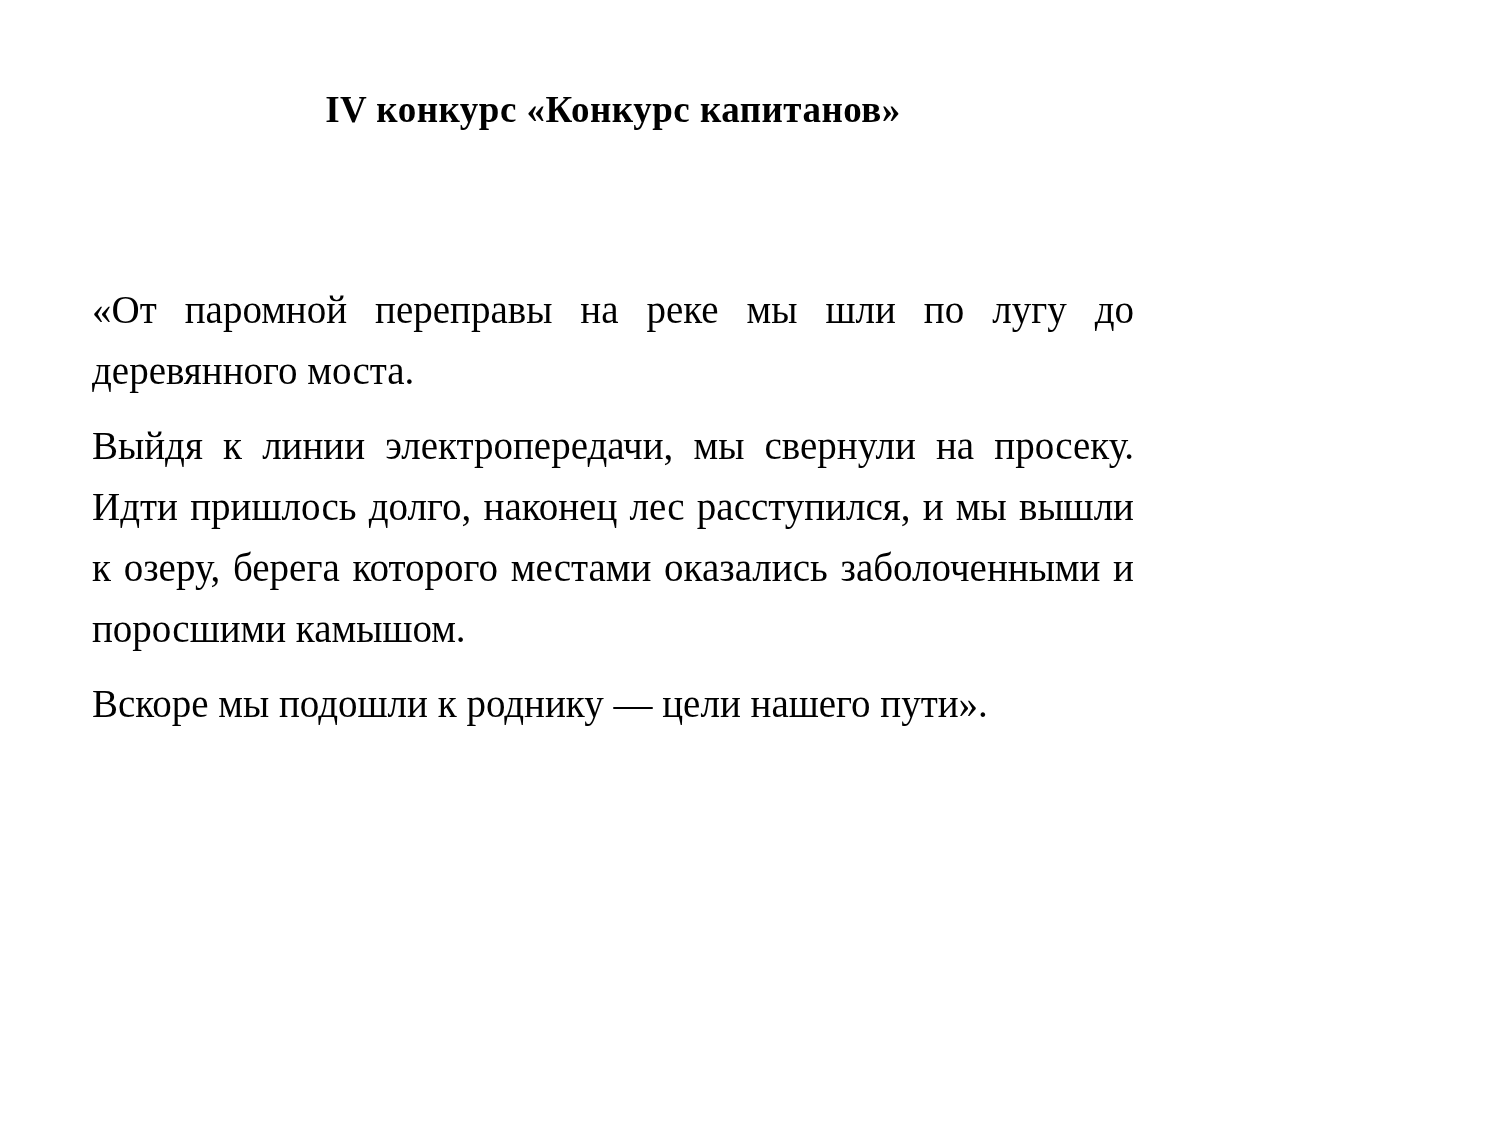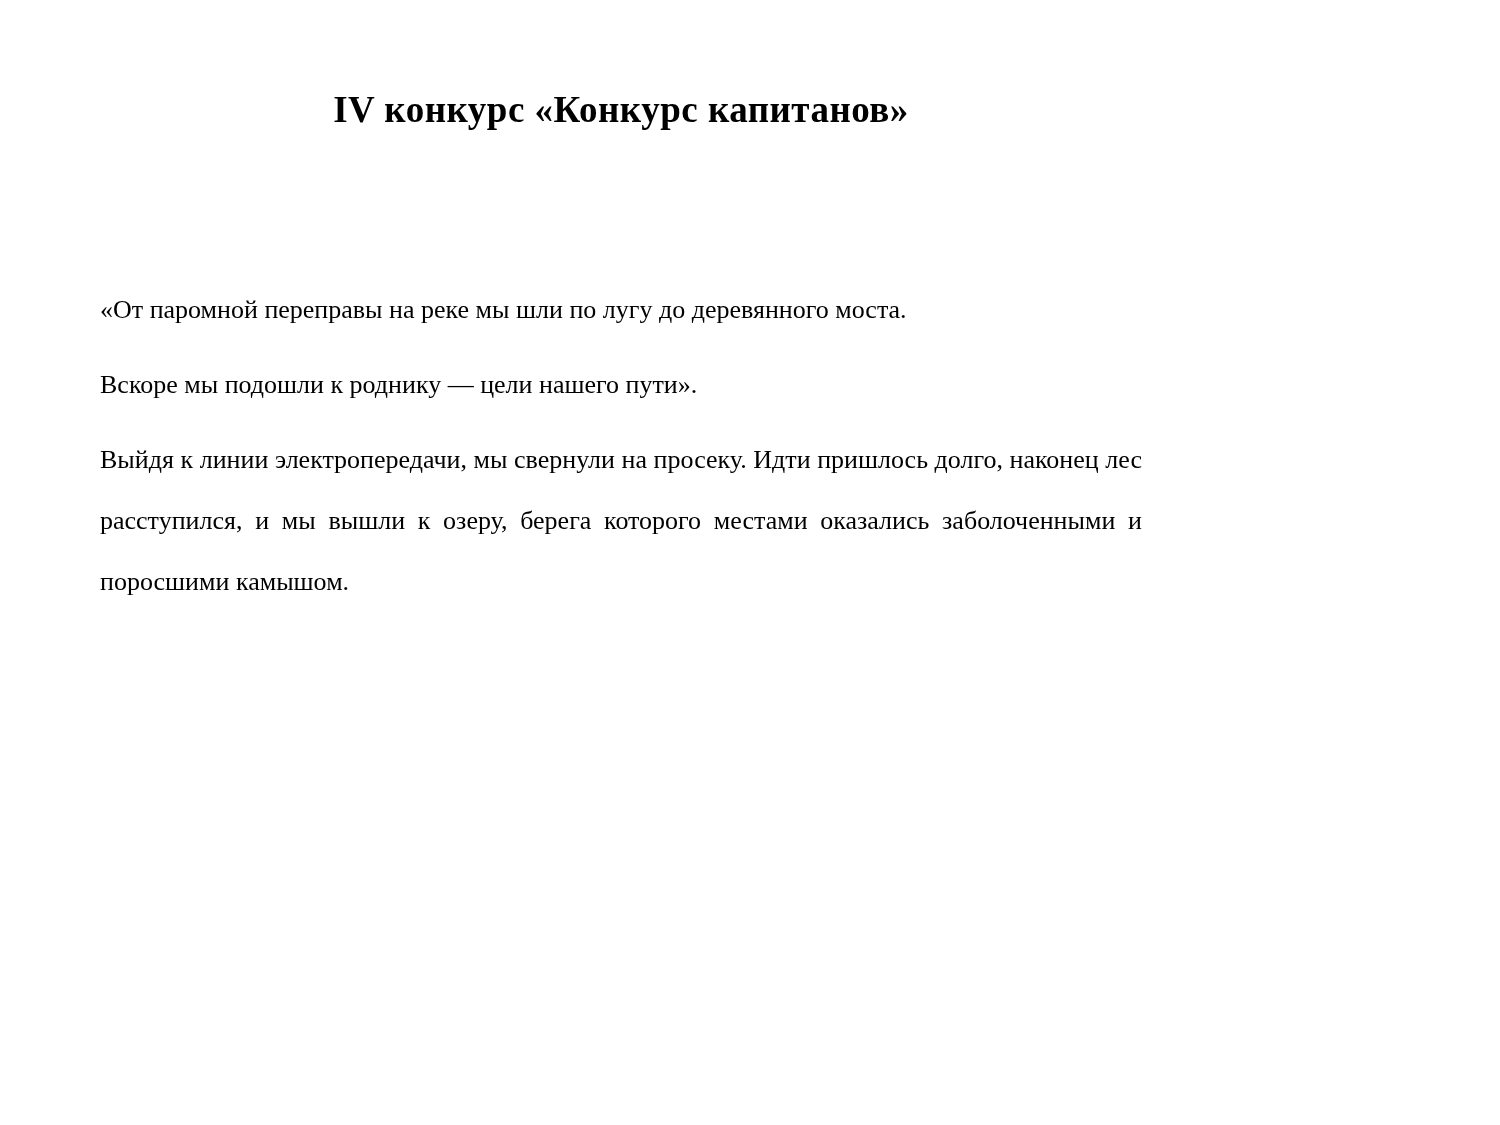--- a/index.html
+++ b/index.html
@@ -12,41 +12,40 @@
     height: 1125px;
     color: #000000;
     font-family: "Liberation Serif", "DejaVu Serif", serif;
     overflow: hidden;
   }
   .document-page {
     box-sizing: border-box;
     width: 1219px;
     height: 1125px;
     padding: 88px 85px 0 92px;
-    margin-left: 8px;
   }
   .doc-title {
     margin: 0 0 148px 0;
     text-align: center;
     font-size: 37px;
     font-weight: bold;
     letter-spacing: 0.5px;
   }
   .doc-body p {
     margin: 0 0 14px 0;
-    font-size: 26px;
+    font-size: 39px;
     line-height: 61px;
     text-align: justify;
     text-align-last: left;
   }
 </style>
 </head>
 <body>
 
 <div class="document-page">
   <h1 class="doc-title">IV конкурс «Конкурс капитанов»</h1>
 
   <div class="doc-body">
     <p>«От паромной переправы на реке мы шли по лугу до деревянного моста.</p>
+    <p>Выйдя к линии электропередачи, мы свернули на просеку. Идти пришлось долго, наконец лес расступился, и мы вышли к озеру, берега которого местами оказались заболоченными и поросшими камышом.</p>
     <p>Вскоре мы подошли к роднику — цели нашего пути».</p>
-    <p>Выйдя к линии электропередачи, мы свернули на просеку. Идти пришлось долго, наконец лес расступился, и мы вышли к озеру, берега которого местами оказались заболоченными и поросшими камышом.</p>
   </div>
 </div>
 
 </body></html>

